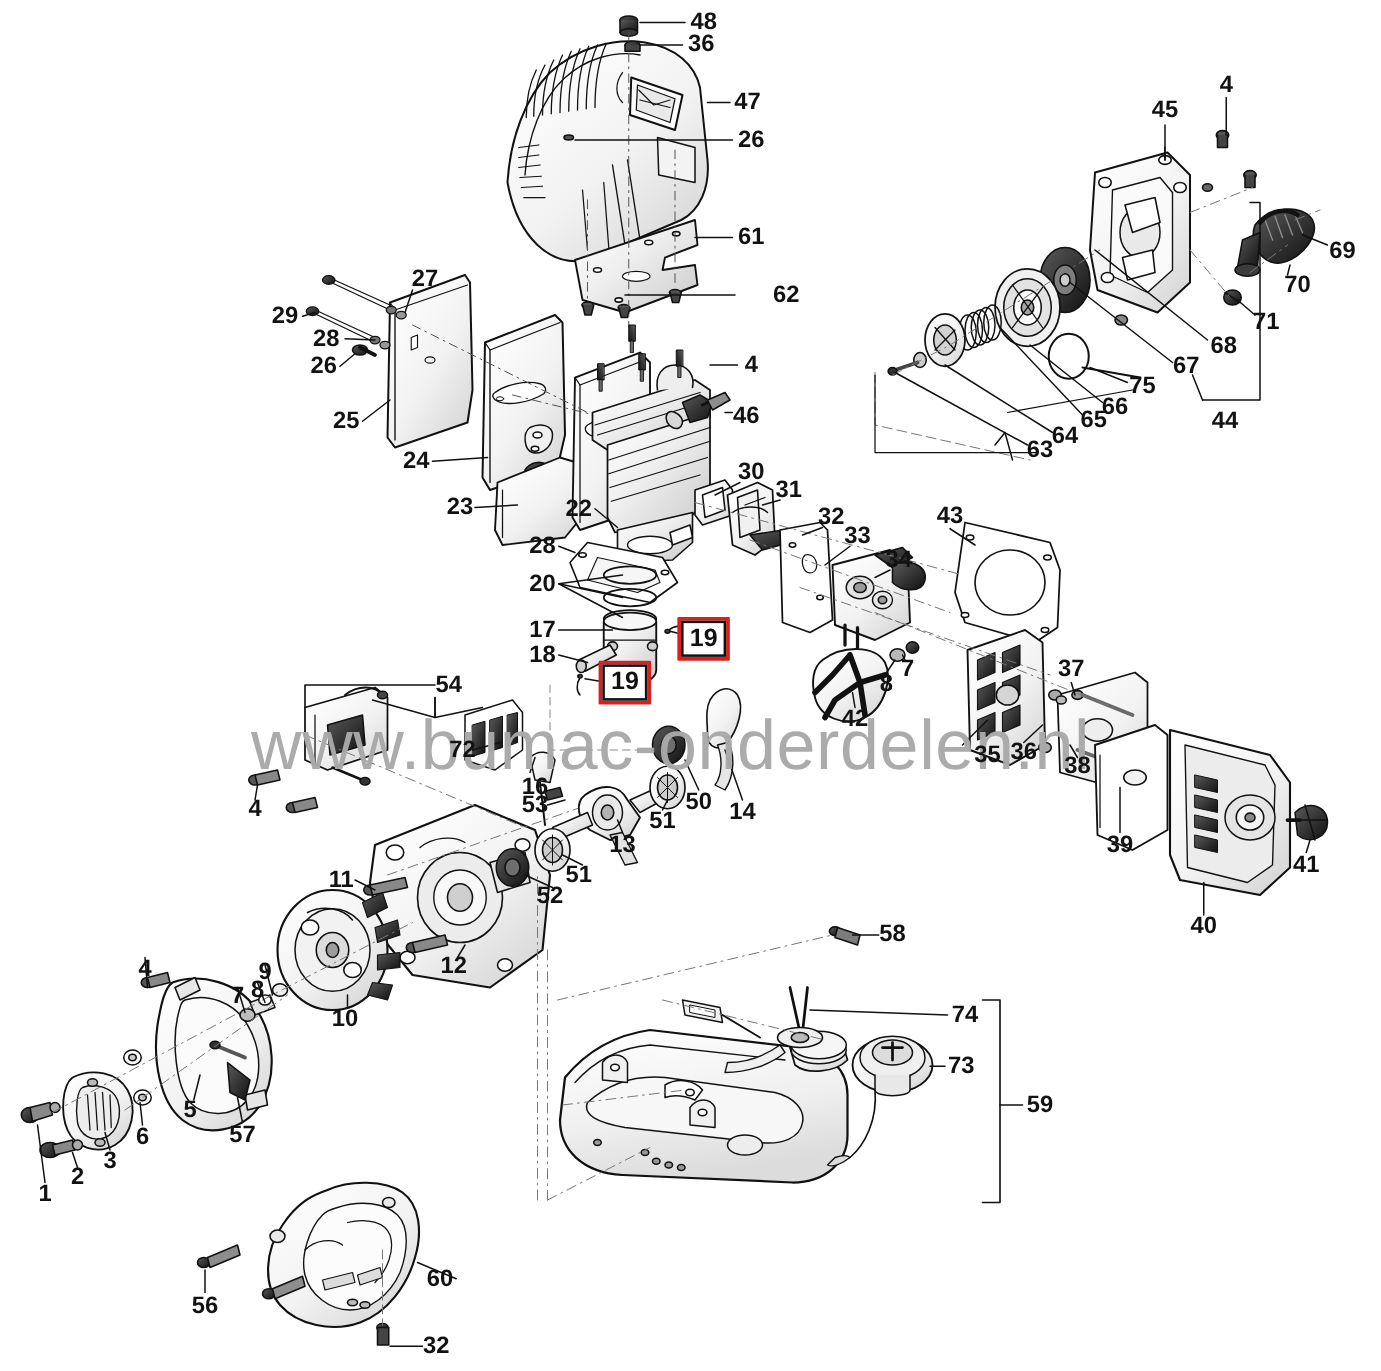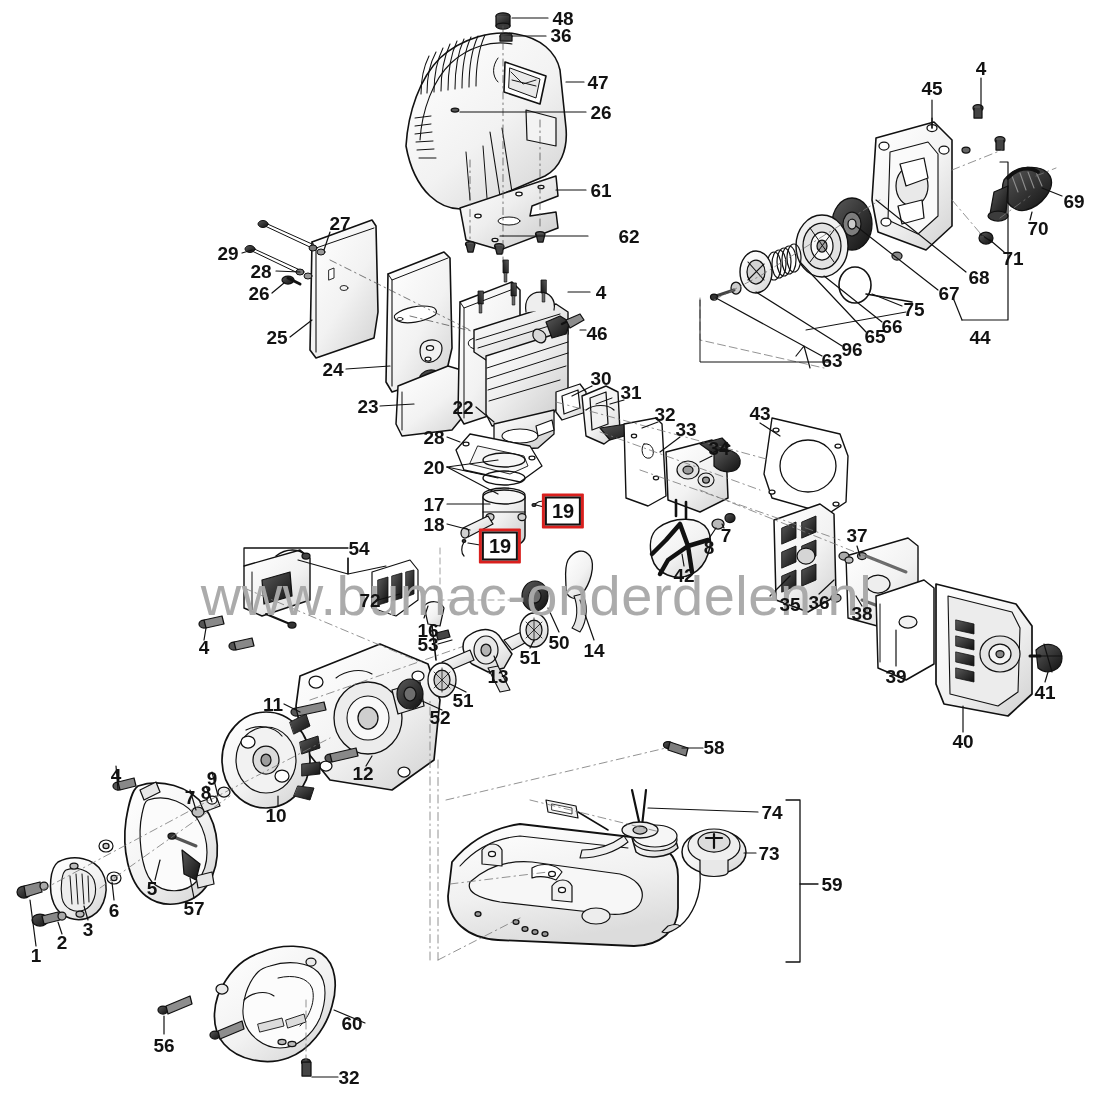--- a/index.html
+++ b/index.html
@@ -749,21 +749,21 @@
       <div class="lbl" style="left: 981px; top: 68px;">4</div>
       <div class="lbl" style="left: 1074px; top: 201px;">69</div>
       <div class="lbl" style="left: 1038px; top: 228px;">70</div>
       <div class="lbl" style="left: 1013px; top: 258px;">71</div>
       <div class="lbl" style="left: 979px; top: 277px;">68</div>
       <div class="lbl" style="left: 949px; top: 293px;">67</div>
       <div class="lbl" style="left: 980px; top: 337px;">44</div>
       <div class="lbl" style="left: 914px; top: 309px;">75</div>
       <div class="lbl" style="left: 892px; top: 326px;">66</div>
       <div class="lbl" style="left: 875px; top: 336px;">65</div>
-      <div class="lbl" style="left: 852px; top: 349px;">96</div>
+      <div class="lbl" style="left: 852px; top: 349px;">64</div>
       <div class="lbl" style="left: 832px; top: 360px;">63</div>
       <div class="lbl" style="left: 340px; top: 223px;">27</div>
       <div class="lbl" style="left: 228px; top: 253px;">29</div>
       <div class="lbl" style="left: 261px; top: 271px;">28</div>
       <div class="lbl" style="left: 259px; top: 293px;">26</div>
       <div class="lbl" style="left: 277px; top: 337px;">25</div>
       <div class="lbl" style="left: 333px; top: 369px; text-align: right;">24</div>
       <div class="lbl" style="left: 368px; top: 406px;">23</div>
       <div class="lbl" style="left: 601px; top: 292px;">4</div>
       <div class="lbl" style="left: 597px; top: 333px;">46</div>

